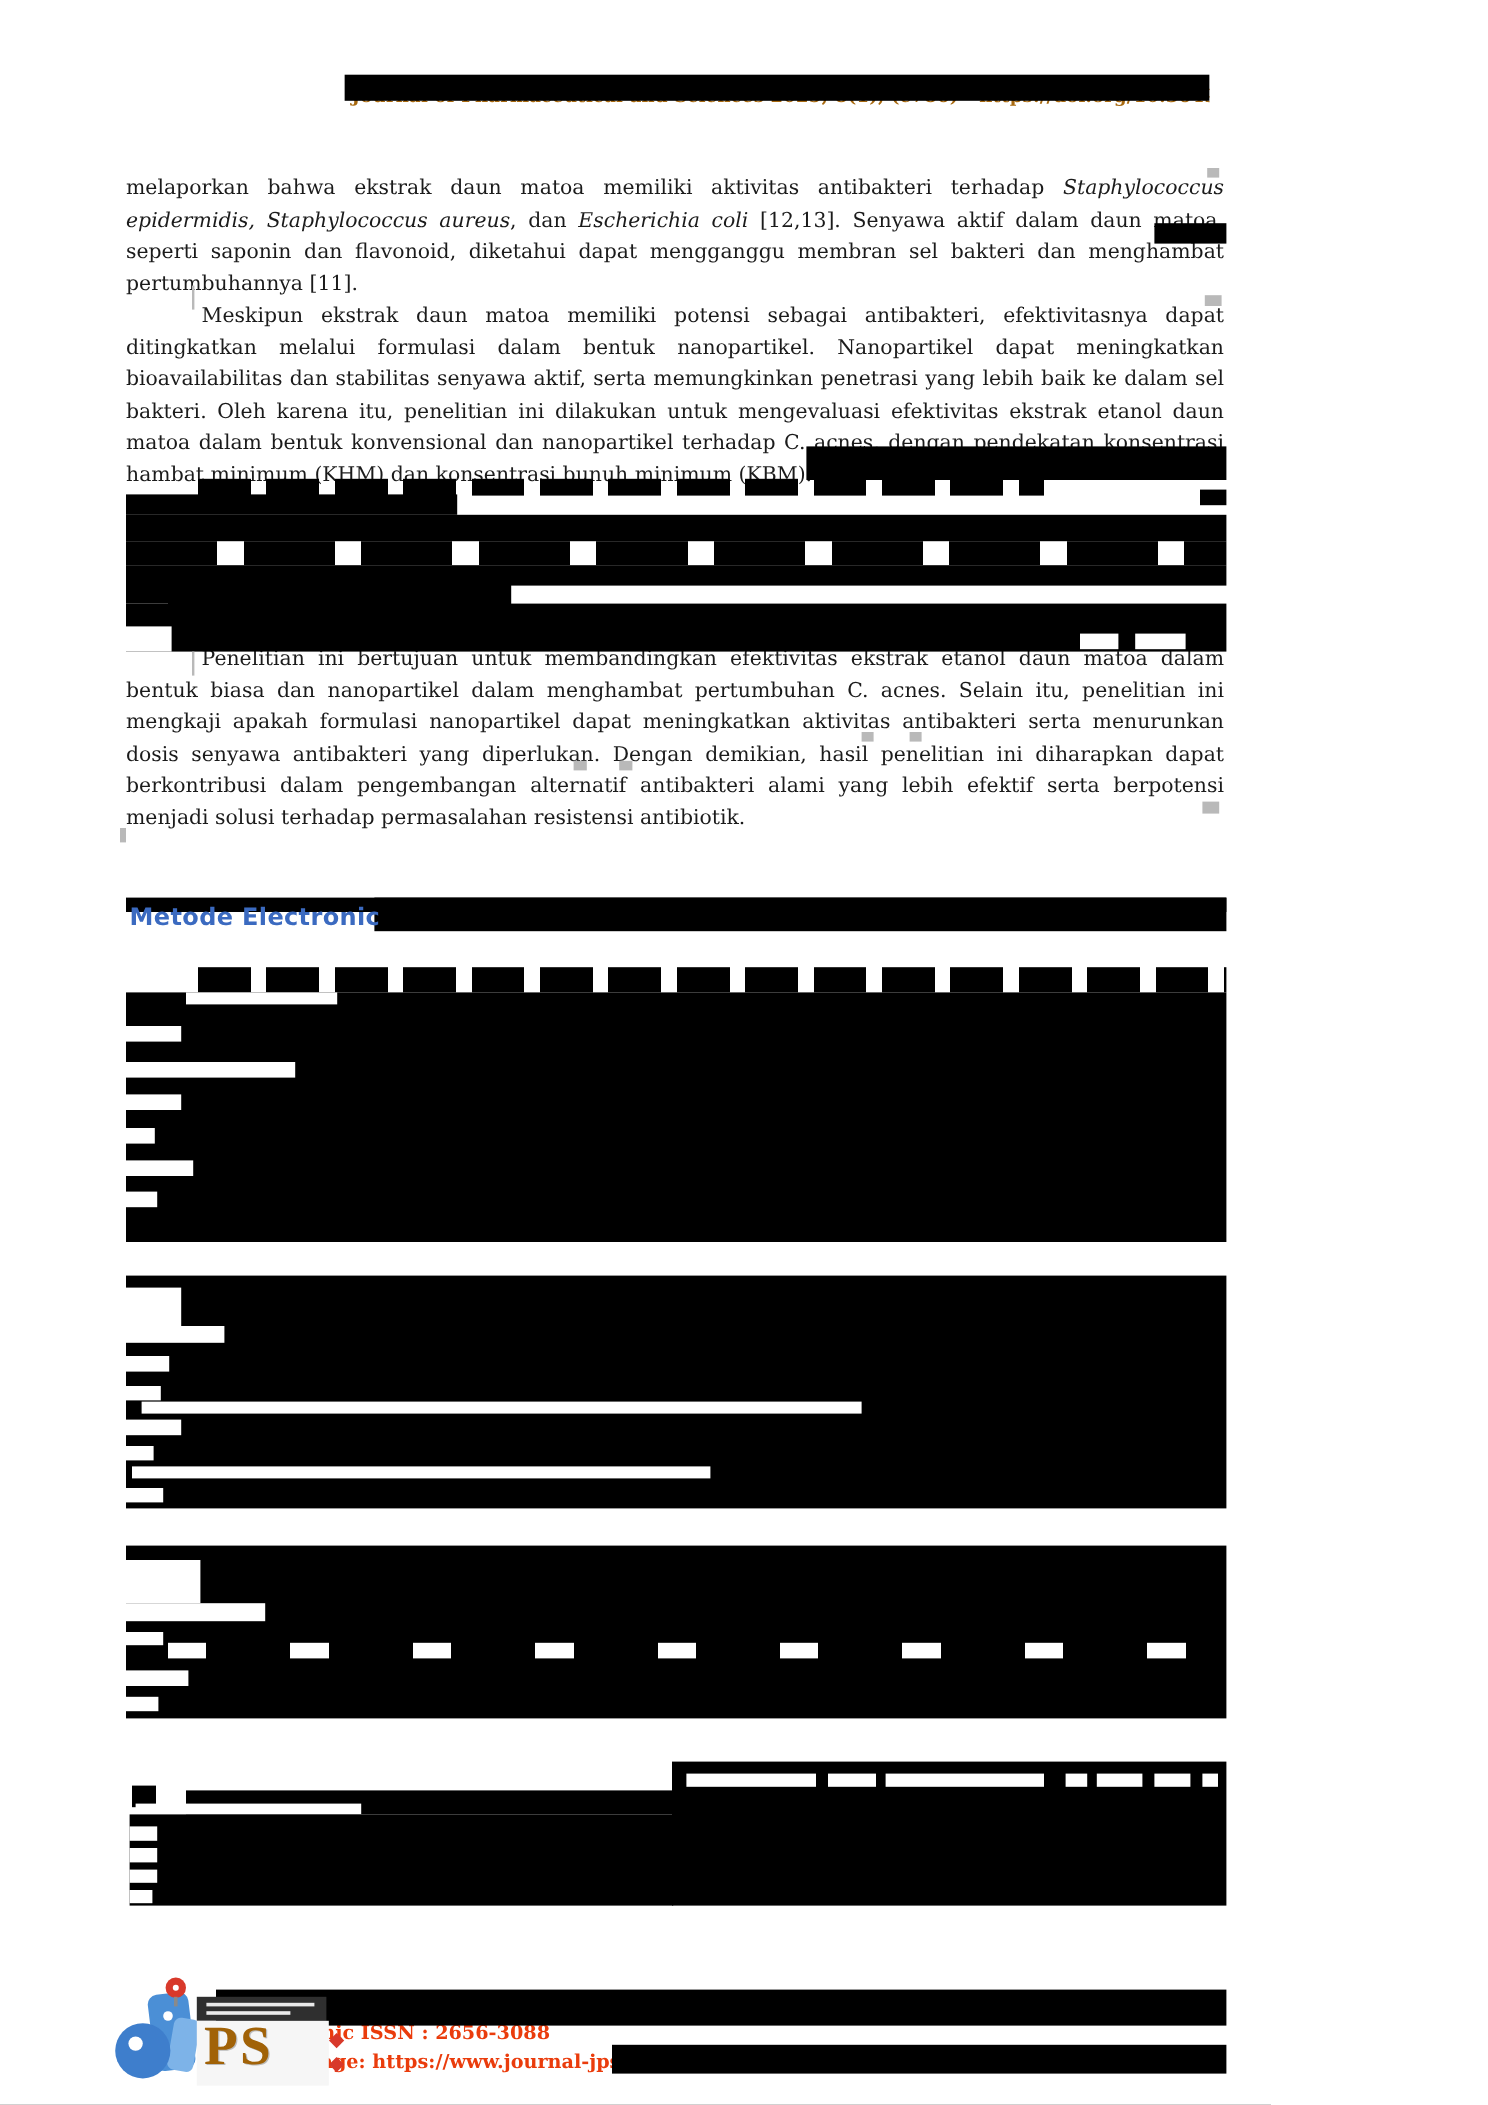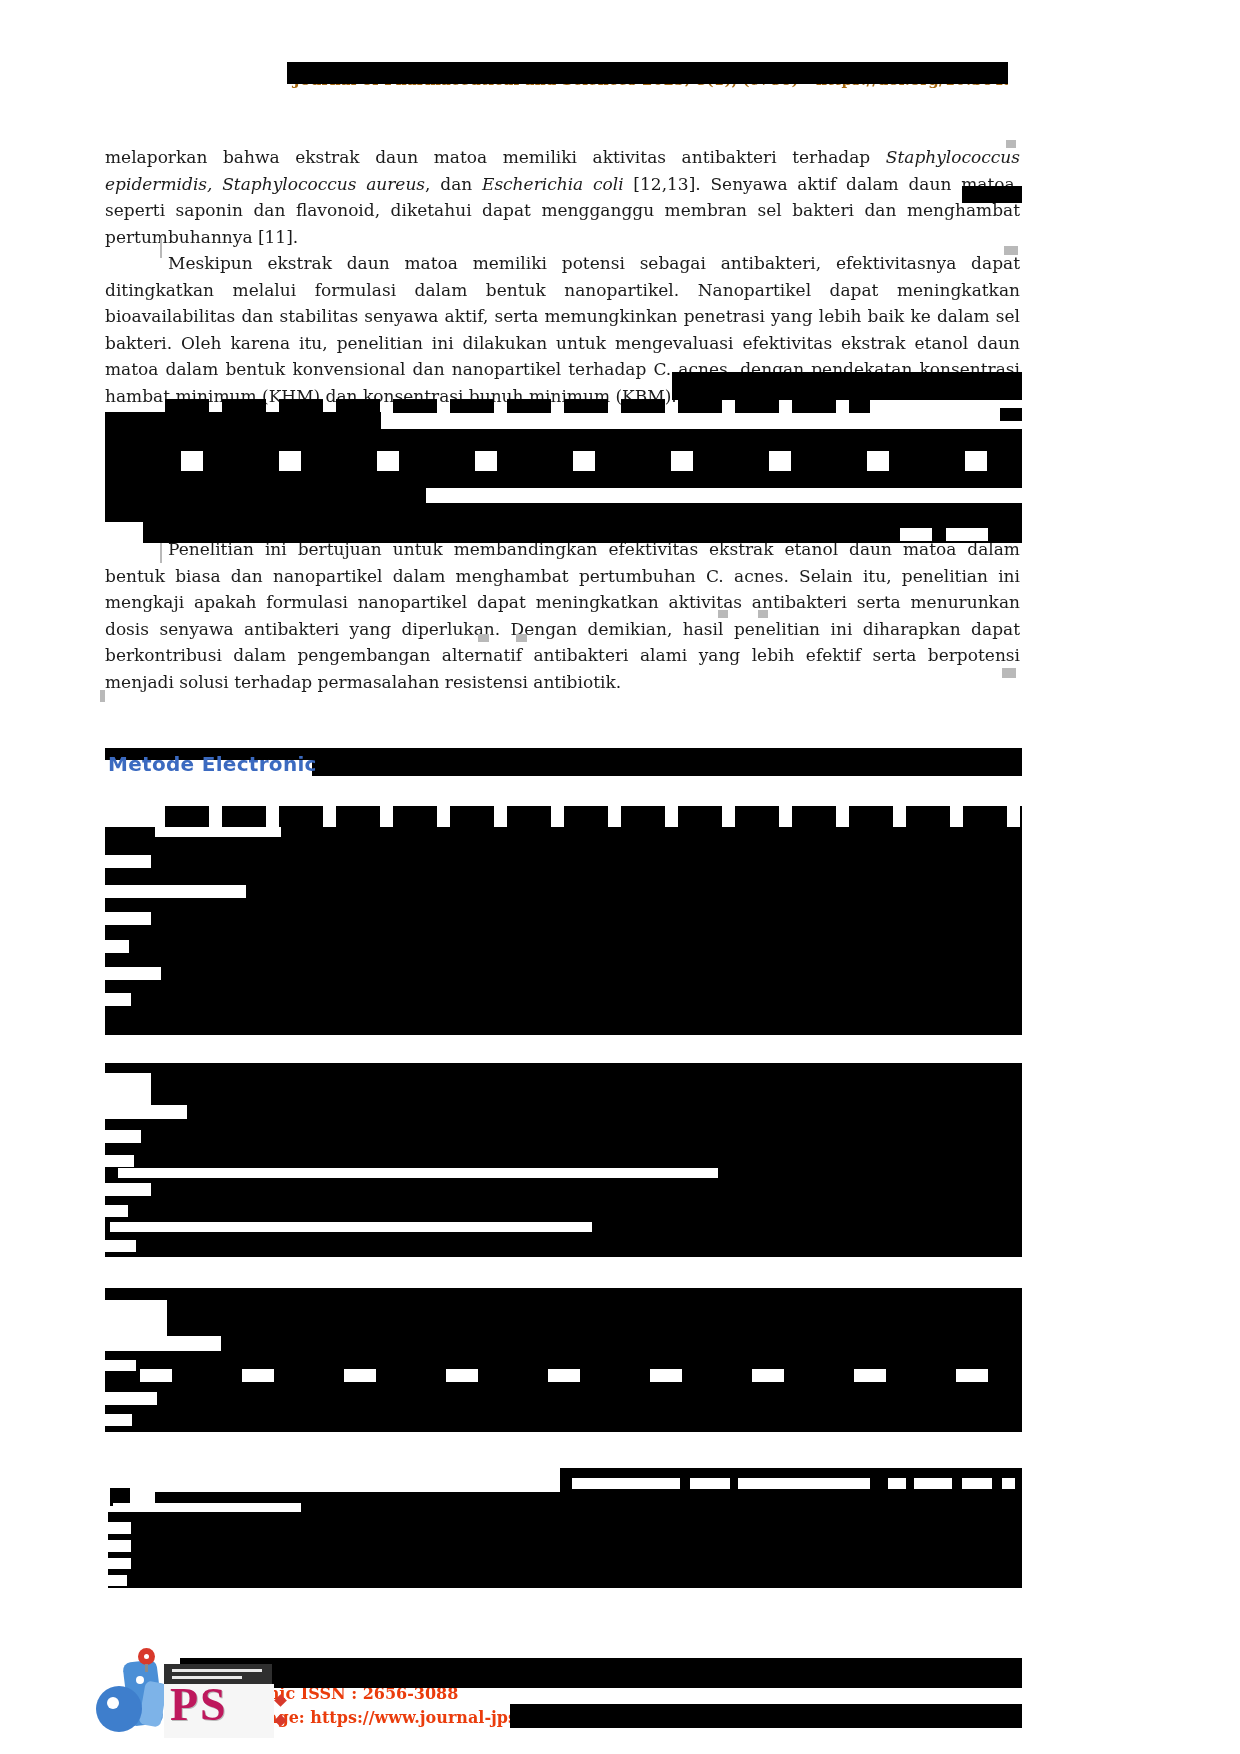--- a/index.html
+++ b/index.html
@@ -35,21 +35,21 @@
   .flogo .circ{position:absolute;left:0px;top:38px;width:46px;height:46px;background:#3e7ecc;border-radius:50%;}
   .flogo .eye{position:absolute;left:11px;top:49px;width:12px;height:12px;background:#fff;border-radius:50%;}
   .flogo .dot2{position:absolute;left:40px;top:28px;width:8px;height:8px;background:#fff;border-radius:50%;}
   .flogo .pin{position:absolute;left:42px;top:0px;width:17px;height:17px;background:#d8392b;border-radius:50%;}
   .flogo .pinc{position:absolute;left:48px;top:6px;width:5px;height:5px;background:#fff;border-radius:50%;}
   .flogo .pinstem{position:absolute;left:49px;top:16px;width:3px;height:8px;background:#8a8a8a;}
   .flogo .darkbox{position:absolute;left:68px;top:16px;width:108px;height:20px;background:#2f2f2f;}
   .flogo .stripe{position:absolute;height:3px;background:#e9e9e9;}
   .flogo .whitebox{position:absolute;left:68px;top:36px;width:110px;height:54px;background:#f6f6f6;}
   .flogo .ps{position:absolute;left:74px;top:30px;font-family:"Liberation Serif", serif;font-weight:bold;
-        font-size:46px;color:#be185d;letter-spacing:2px;text-shadow:1px 1px 0 #bbb;}
+        font-size:46px;color:#a16207;letter-spacing:2px;text-shadow:1px 1px 0 #bbb;}
   .flogo .chev{position:absolute;width:9px;height:9px;background:#d8392b;transform:rotate(45deg);}
   .ftxt{position:absolute;left:203px;z-index:4;font-weight:bold;font-size:16px;color:#ea3c0c;white-space:nowrap;}
 </style>
 </head>
 <body>
 
 <div class="page">
 
   <div class="jheader">
     <div class="txt">Journal of Pharmaceutical and Sciences 2025; 8(1), (e786) - https://doi.org/10.36490/journal-jps</div>

